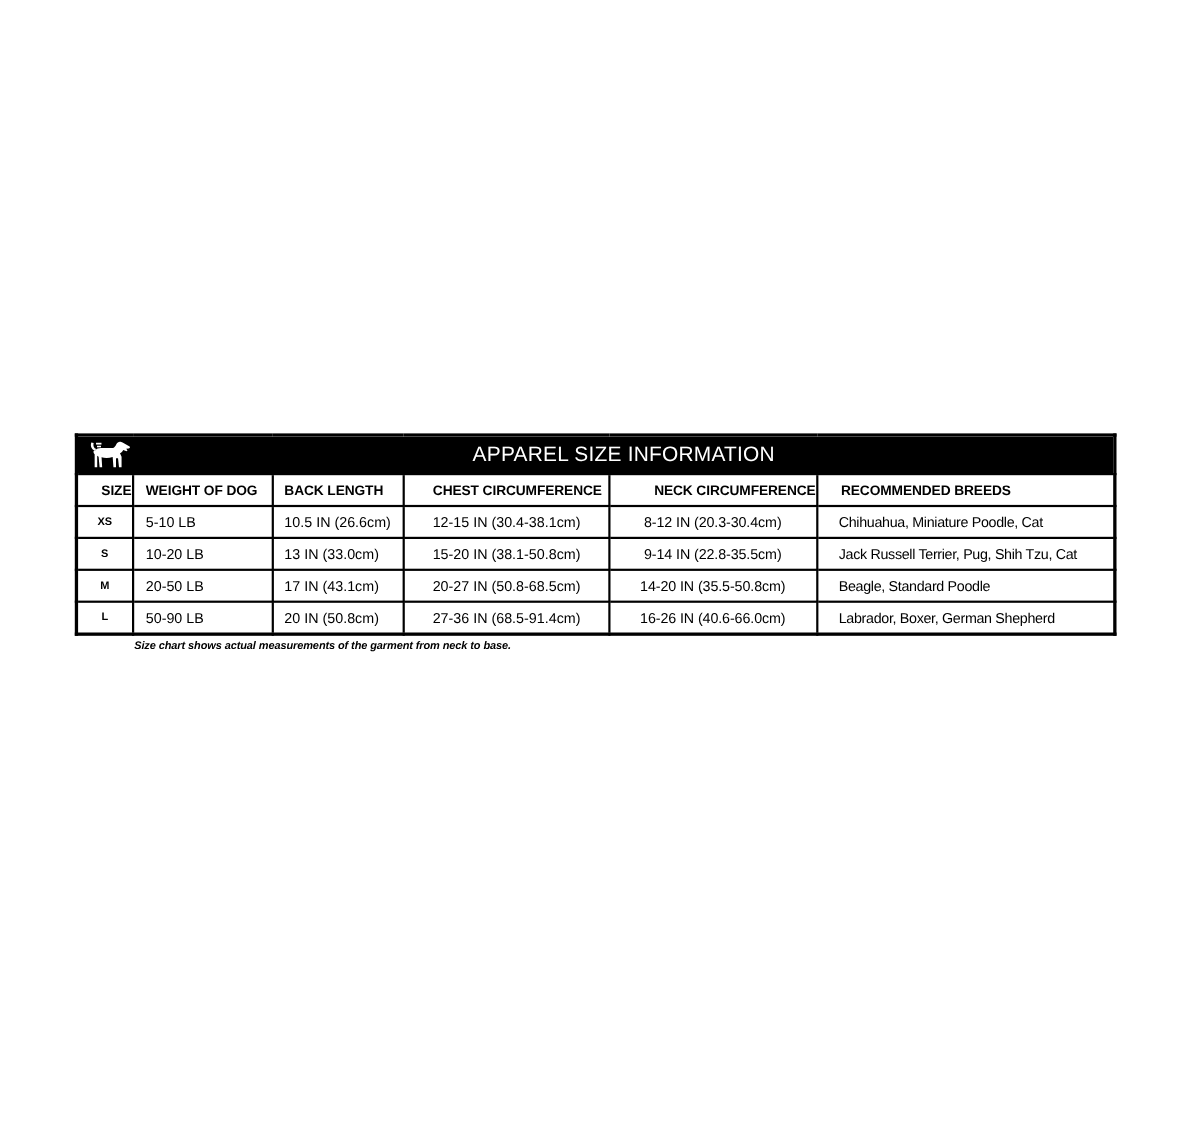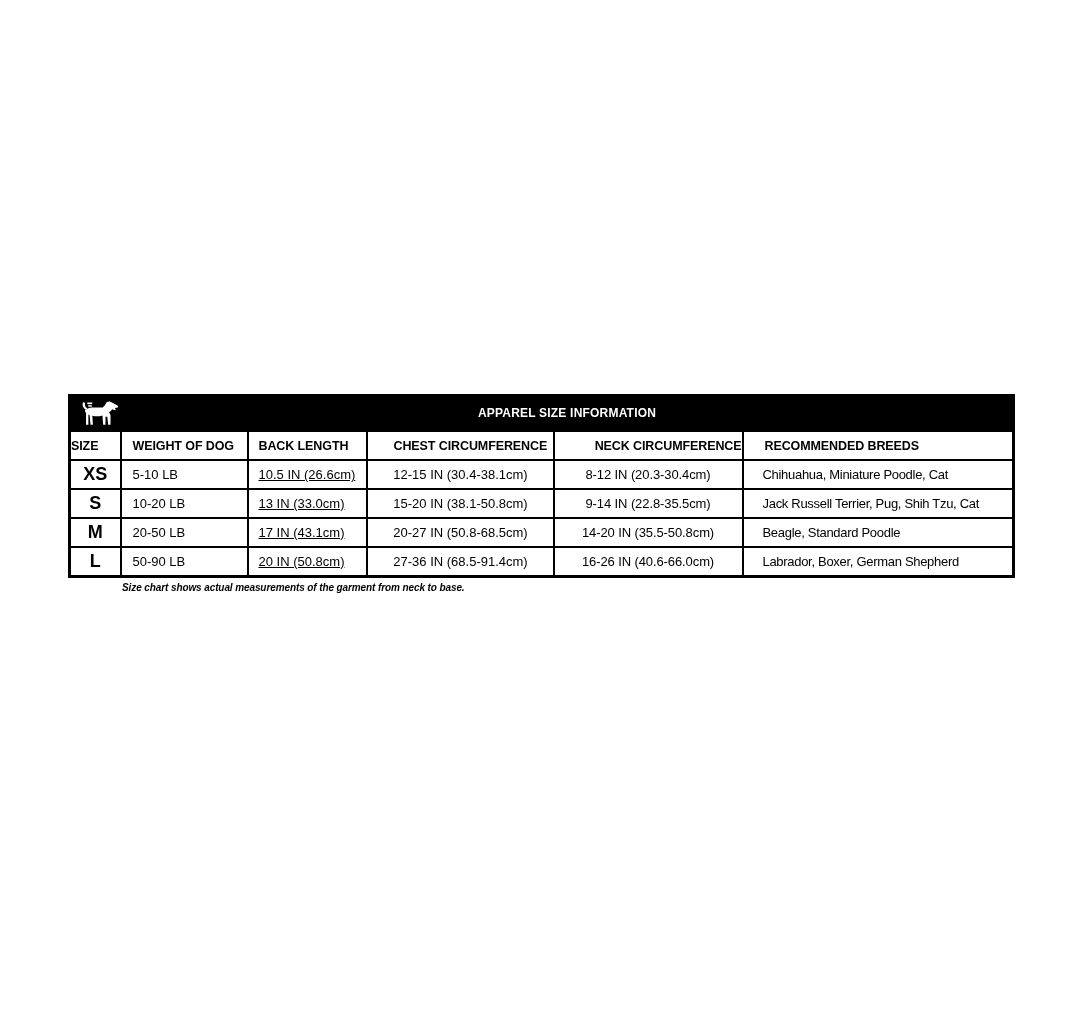--- a/index.html
+++ b/index.html
@@ -43,44 +43,44 @@
     border-color: #000000;
     height: 33px;
     padding: 0;
   }
   .title-bar-inner { position: relative; height: 33px; }
   .logo { position: absolute; left: 7px; top: 3px; width: 42px; height: 27px; display: block; }
   .logo svg { display: block; width: 42px; height: 27px; }
   .title-text {
     margin-left: 51px;
     color: #ffffff;
-    font-weight: bold;
-    font-size: 12px;
+    font-weight: normal;
+    font-size: 19px;
     letter-spacing: 0.2px;
     text-align: center;
     line-height: 33px;
   }
   tr.head-row th {
     height: 29px;
     font-size: 12.5px;
     font-weight: bold;
     letter-spacing: -0.1px;
     background: #ffffff;
   }
-  th.h-size   { text-align: left; }
+  th.h-size   { text-align: right; }
   th.h-weight { text-align: left; padding-left: 11px; }
   th.h-back   { text-align: left; padding-left: 10px; }
   th.h-chest  { text-align: left; padding-left: 26px; }
   th.h-neck   { text-align: right; }
   th.h-breeds { text-align: left; padding-left: 21px; }
 
   tbody td { height: 29px; font-size: 13px; }
-  td.size-cell   { font-weight: bold; font-size: 18px; text-align: center; }
+  td.size-cell   { font-weight: bold; font-size: 10px; text-align: center; }
   td.weight-cell { text-align: left; padding-left: 11px; border-radius: 10px; }
-  td.back-cell   { text-align: left; padding-left: 10px; text-decoration: underline; }
+  td.back-cell   { text-align: left; padding-left: 10px; }
   td.chest-cell  { text-align: center; padding-left: 1px; }
   td.neck-cell   { text-align: center; letter-spacing: -0.1px; }
   td.breeds-cell { text-align: left; padding-left: 19px; letter-spacing: -0.3px; }
 
   .footnote {
     margin: 4px 0 0 54px;
     font-size: 10px;
     font-weight: bold;
     font-style: italic;
     letter-spacing: -0.1px;

